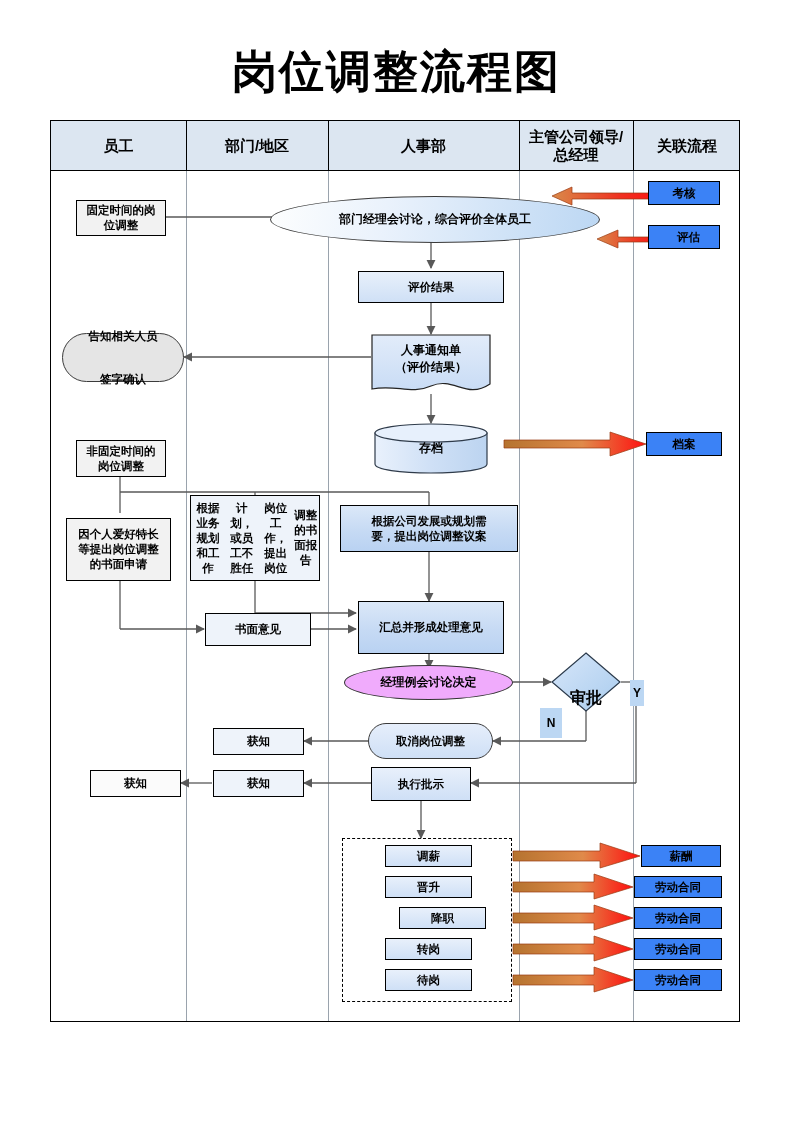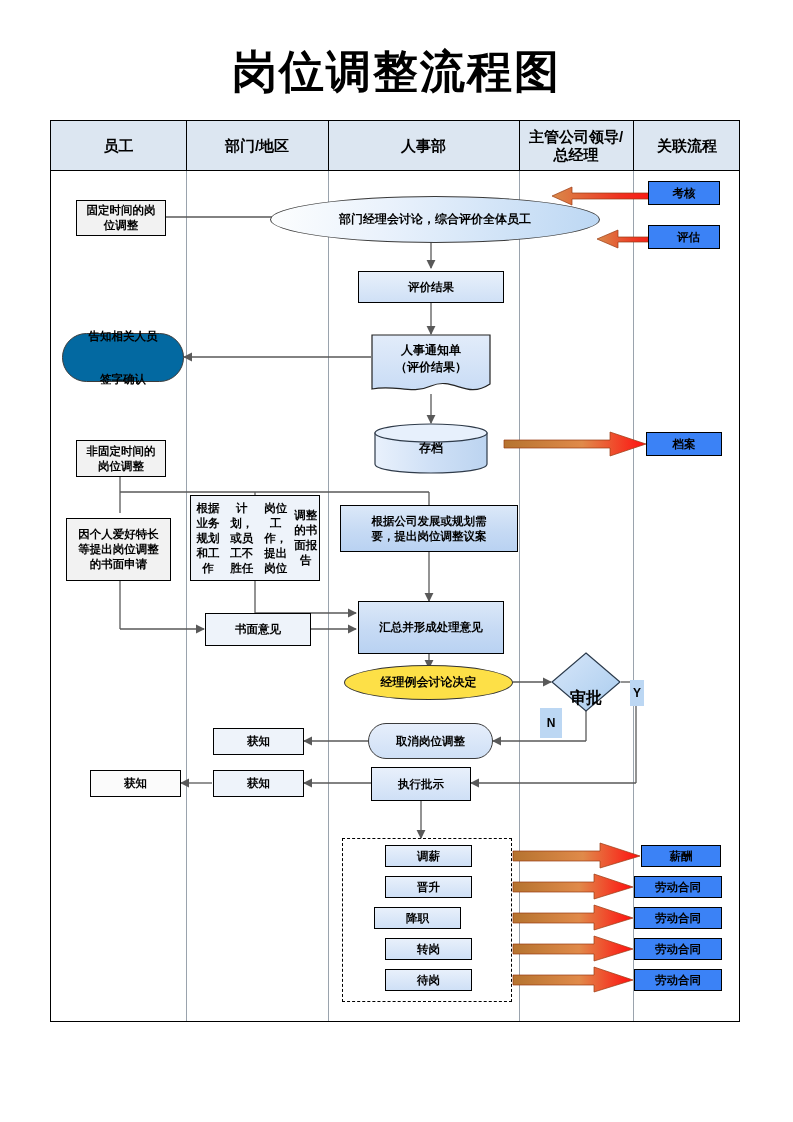--- a/index.html
+++ b/index.html
@@ -38,31 +38,31 @@
         font-size:11.5px;line-height:15px;font-weight:bold;
         font-family:"Liberation Serif","DejaVu Serif",serif;}
   .rect{border:1.3px solid #000;background:#eef3fa;}
   .rect-blue{border:1.3px solid #000;
              background:linear-gradient(180deg,#dbe8f8 0%,#c6daf4 55%,#b9d2f2 100%);}
   .rect-grey{border:1.3px solid #000;background:#f2f2f2;}
   .rect-strong{border:1.6px solid #000;
                background:linear-gradient(180deg,#e8f0fb 0%,#cfe0f6 100%);}
   .rect-solidblue{border:1.3px solid #000;background:#3b82f6;}
   .rect-white{border:1.3px solid #000;background:#fbfbfb;}
-  .stadium{border:1.3px solid #3b3b3b;background:#0369a1;border-radius:999px;gap:28px;}
+  .stadium{border:1.3px solid #3b3b3b;background:#e5e5e5;border-radius:999px;gap:28px;}
   .stadium-blue{border:1.3px solid #3b3b3b;
                 background:linear-gradient(180deg,#e6eefb 0%,#cfe0f6 100%);
                 border-radius:999px;}
 
   .ellipse{position:absolute;border:1.4px solid #3a3a3a;border-radius:50%;
            display:flex;align-items:center;justify-content:center;text-align:center;
            font-weight:bold;font-size:12px;color:#000;box-sizing:border-box;
            font-family:"Liberation Serif","DejaVu Serif",serif;
            background:linear-gradient(100deg,#fdfefe 0%,#eaf2fc 35%,#bcd7f3 100%);}
-  .ellipse.plain{background:#fde047;border:1.3px solid #333;}
+  .ellipse.plain{background:#f0abfc;border:1.3px solid #333;}
 
   
   .docshape{position:absolute;}
   .docshape .txt{position:absolute;left:0;top:0;width:100%;height:78%;
       display:flex;flex-direction:column;align-items:center;justify-content:center;
       font-weight:bold;font-size:12px;line-height:17px;color:#000;}
 
   
   .cyl{position:absolute;}
   .cyl .txt{position:absolute;left:0;top:0;width:100%;height:100%;
@@ -267,21 +267,21 @@
   <div class="ellipse plain" style="left:344px;top:665px;width:169px;height:35px;">经理例会讨论决定</div>
 
   <div class="node stadium-blue" style="left:368px;top:723px;width:125px;height:36px;">取消岗位调整</div>
 
   <div class="node rect-strong" style="left:371px;top:767px;width:100px;height:34px;">执行批示</div>
 
   <div class="dashbox" style="left:342px;top:838px;width:170px;height:164px;"></div>
 
   <div class="node rect-strong" style="left:385px;top:845px;width:87px;height:22px;">调薪</div>
   <div class="node rect-strong" style="left:385px;top:876px;width:87px;height:22px;">晋升</div>
-  <div class="node rect-strong" style="left:374px;top:907px;width:87px;height:22px;">降职</div>
+  <div class="node rect-strong" style="left:399px;top:907px;width:87px;height:22px;">降职</div>
   <div class="node rect-strong" style="left:385px;top:938px;width:87px;height:22px;">转岗</div>
   <div class="node rect-strong" style="left:385px;top:969px;width:87px;height:22px;">待岗</div>
 
   <div class="diamond" style="left:551px;top:652px;width:70px;height:60px;">
     <svg width="70" height="60" viewBox="0 0 70 60">
       <path d="M35 1 L69 30 L35 59 L1 30 Z" fill="url(#dmg)" stroke="#2b3a4b" stroke-width="1.2"></path>
     </svg>
     <div class="txt">审批</div>
   </div>
 

